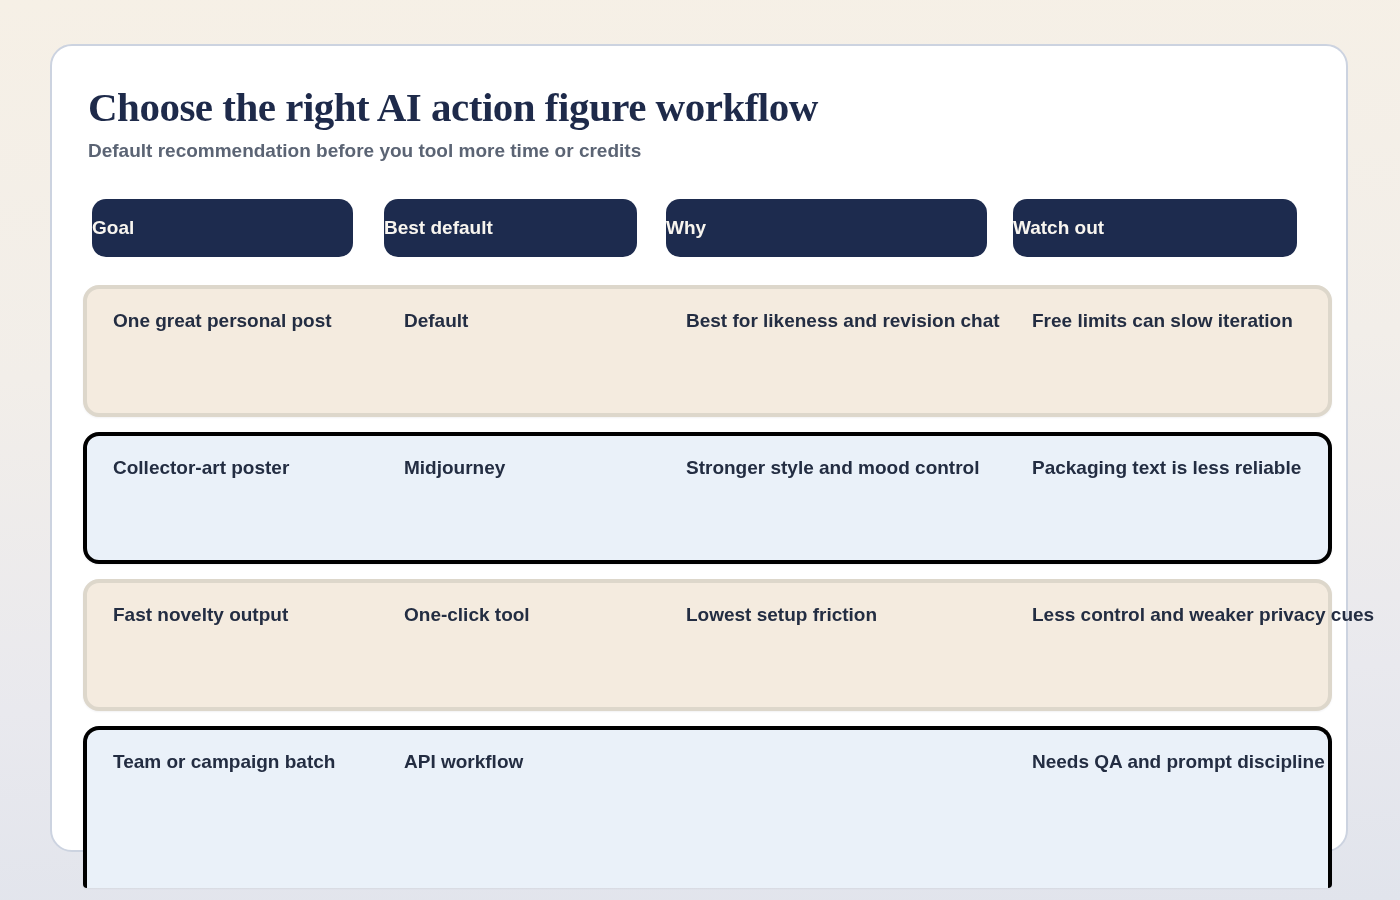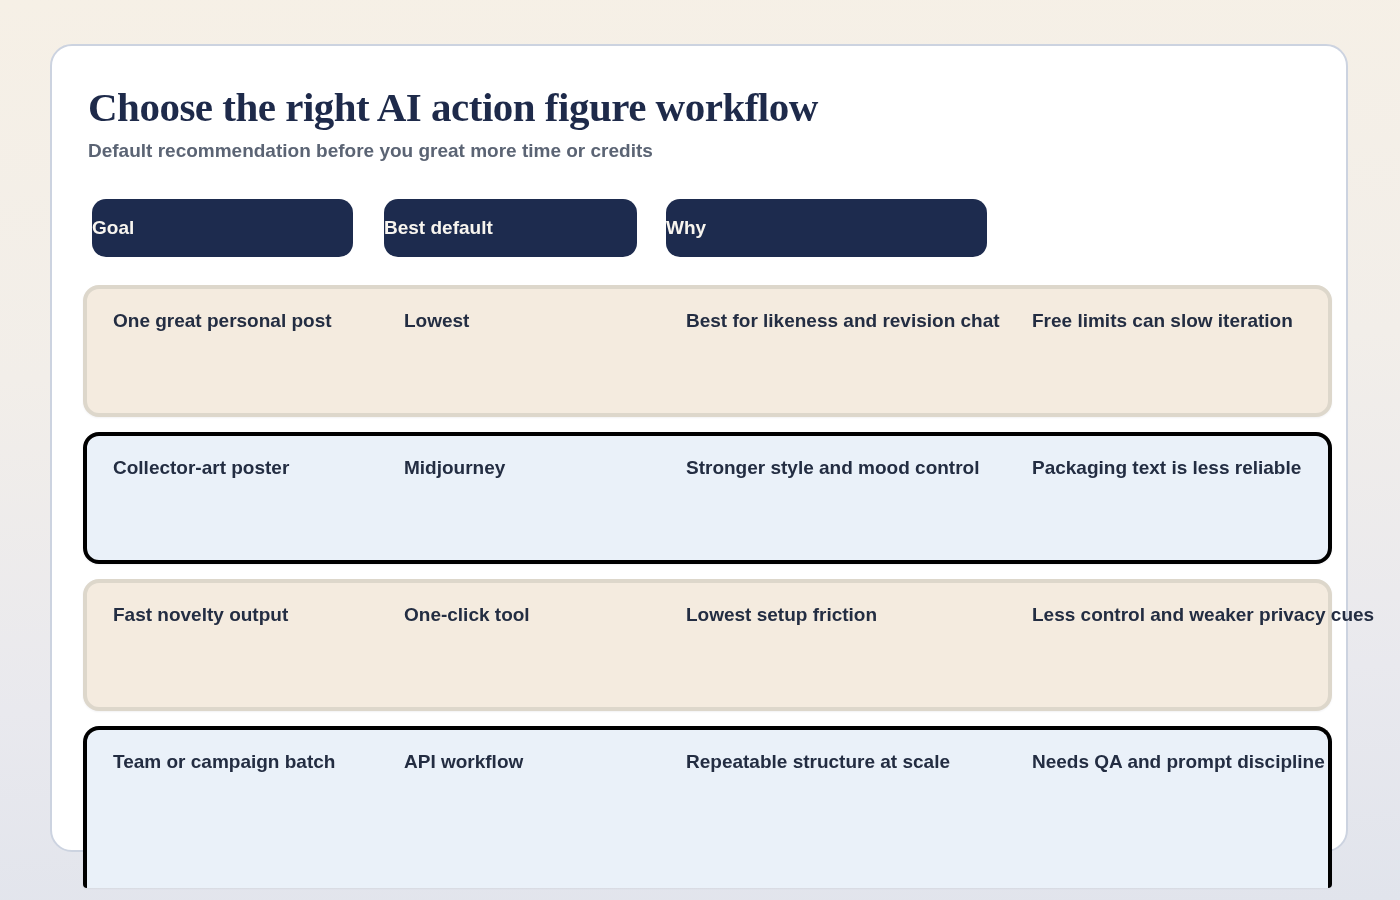--- a/index.html
+++ b/index.html
@@ -82,29 +82,30 @@
   .cell-2 { left: 599px; }
   .cell-3 { left: 945px; }
 </style>
 </head>
 <body>
 
 <div class="page">
   <div class="card">
 
     <h1 class="page-title">Choose the right AI action figure workflow</h1>
-    <p class="page-subtitle">Default recommendation before you great more time or credits</p>
+    <p class="page-subtitle">Default recommendation before you tool more time or credits</p>
 
     <div class="pill pill-0">Goal</div>
     <div class="pill pill-1">Best default</div>
     <div class="pill pill-2">Why</div>
+    <div class="pill pill-3">Watch out</div>
 
     <div class="row row-0">
       <div class="cell cell-0">One great personal post</div>
-      <div class="cell cell-1">Lowest</div>
+      <div class="cell cell-1">Default</div>
       <div class="cell cell-3">Free limits can slow iteration</div>
       <div class="cell cell-2">Best for likeness and revision chat</div>
     </div>
 
     <div class="row row-1">
       <div class="cell cell-0">Collector-art poster</div>
       <div class="cell cell-1">Midjourney</div>
       <div class="cell cell-2">Stronger style and mood control</div>
       <div class="cell cell-3">Packaging text is less reliable</div>
     </div>
@@ -112,18 +113,17 @@
     <div class="row row-2">
       <div class="cell cell-0">Fast novelty output</div>
       <div class="cell cell-1">One-click tool</div>
       <div class="cell cell-2">Lowest setup friction</div>
       <div class="cell cell-3">Less control and weaker privacy cues</div>
     </div>
 
     <div class="row row-3">
       <div class="cell cell-0">Team or campaign batch</div>
       <div class="cell cell-1">API workflow</div>
-      <div class="cell cell-2">Repeatable structure at scale</div>
       <div class="cell cell-3">Needs QA and prompt discipline</div>
     </div>
 
   </div>
 </div>
 
 </body></html>

